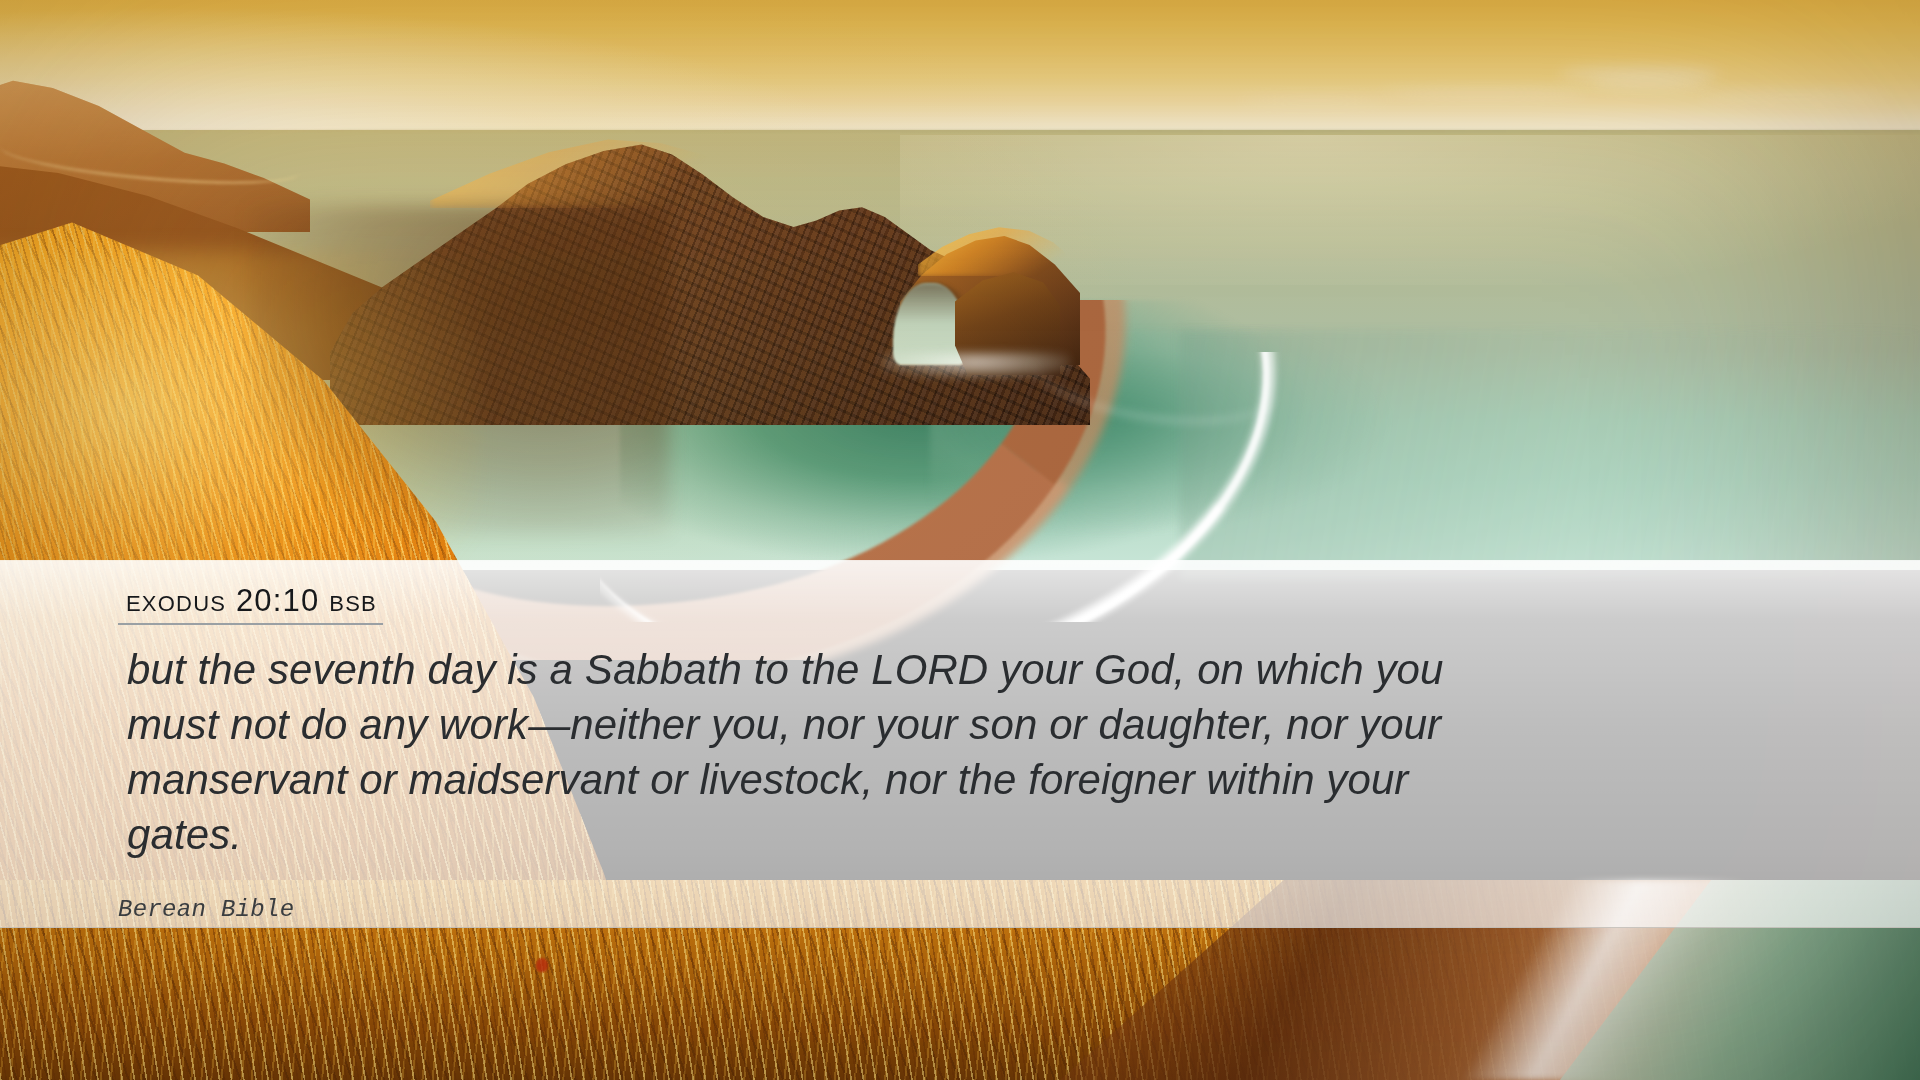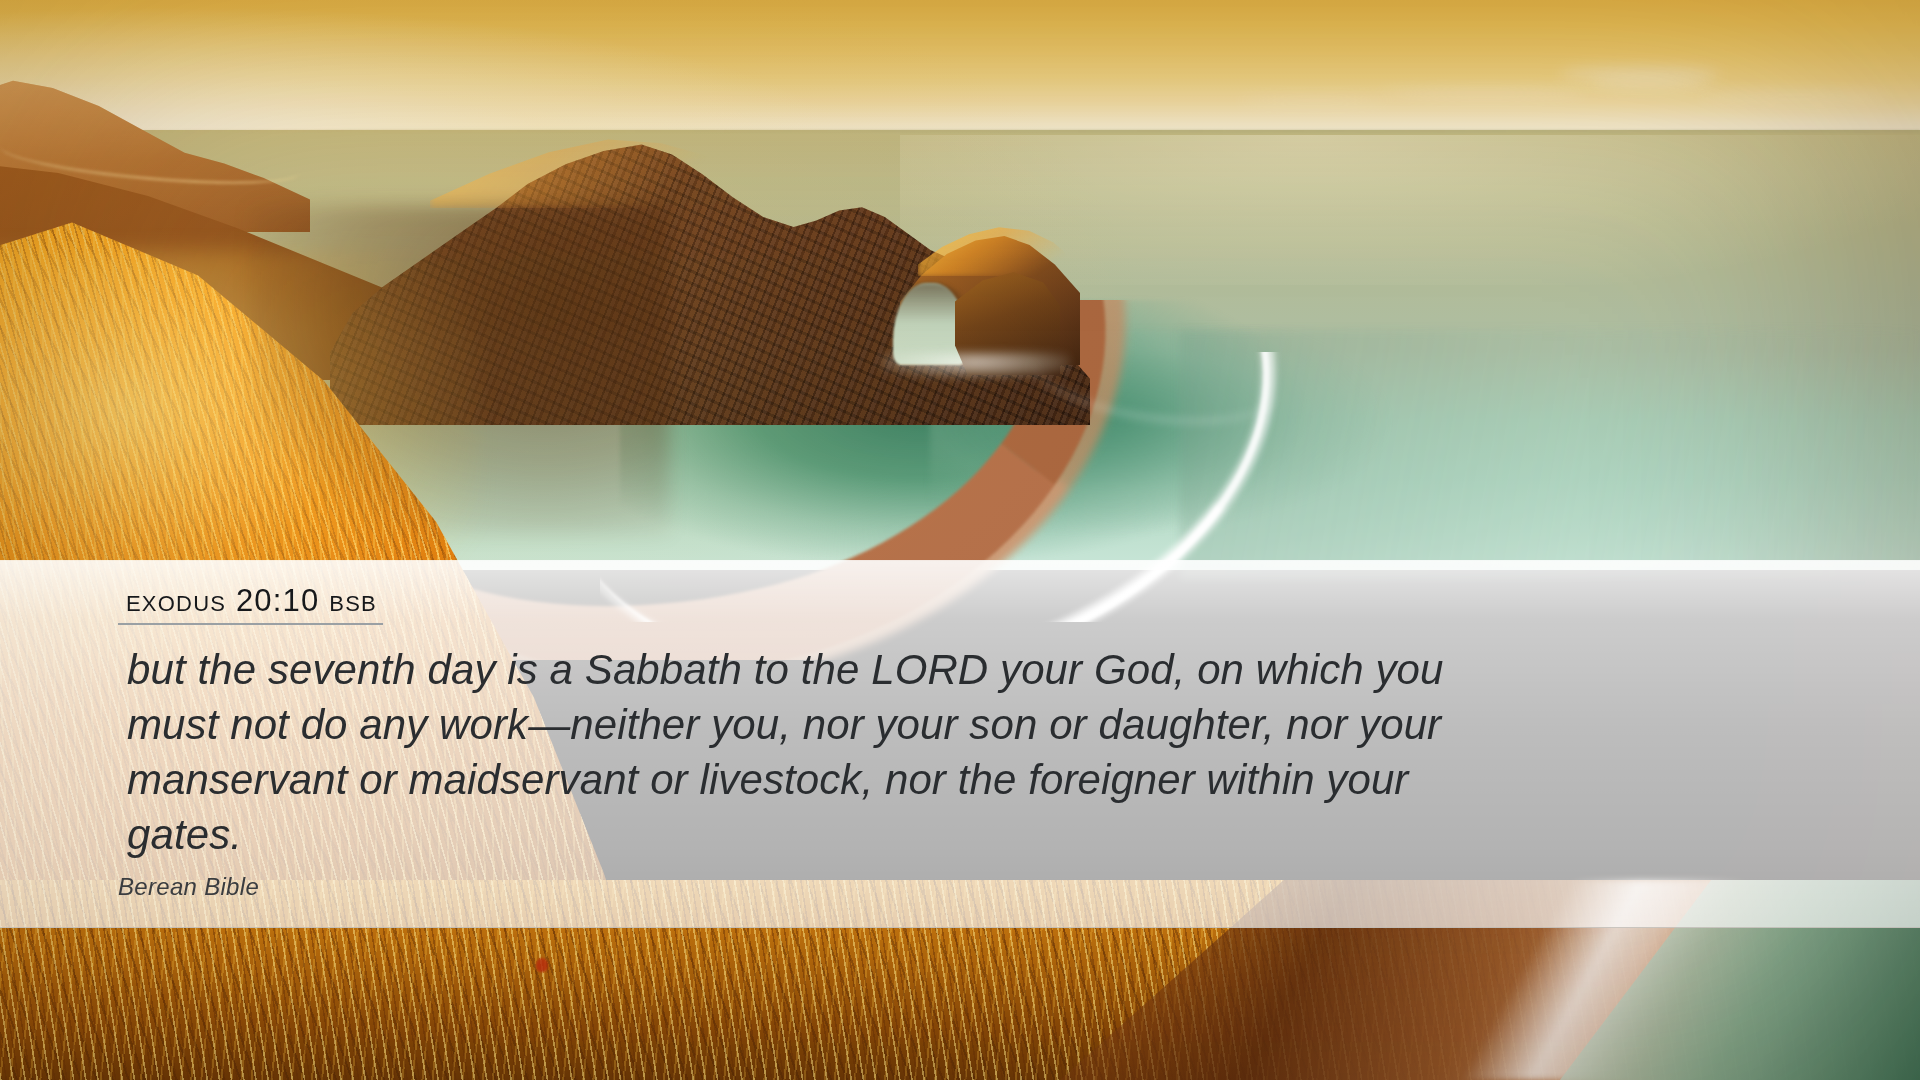--- a/index.html
+++ b/index.html
@@ -393,22 +393,22 @@
     font-weight:300;
     font-size:42px;
     line-height:55px;
     color:#2a2d30;
     max-width:1340px;
     letter-spacing:0.1px;
     margin-left:9px;
   }
 
   .verse-source {
-    margin-top:11px;
-    font-family:Liberation Sans, sans-serif;
+    margin-top:34px;
+    font-family:Liberation Mono, monospace;
     font-style:italic;
     font-weight:400;
     font-size:24px;
     color:#3a3d40;
     letter-spacing:0.3px;
   }
 </style>
 </head>
 <body>
 

